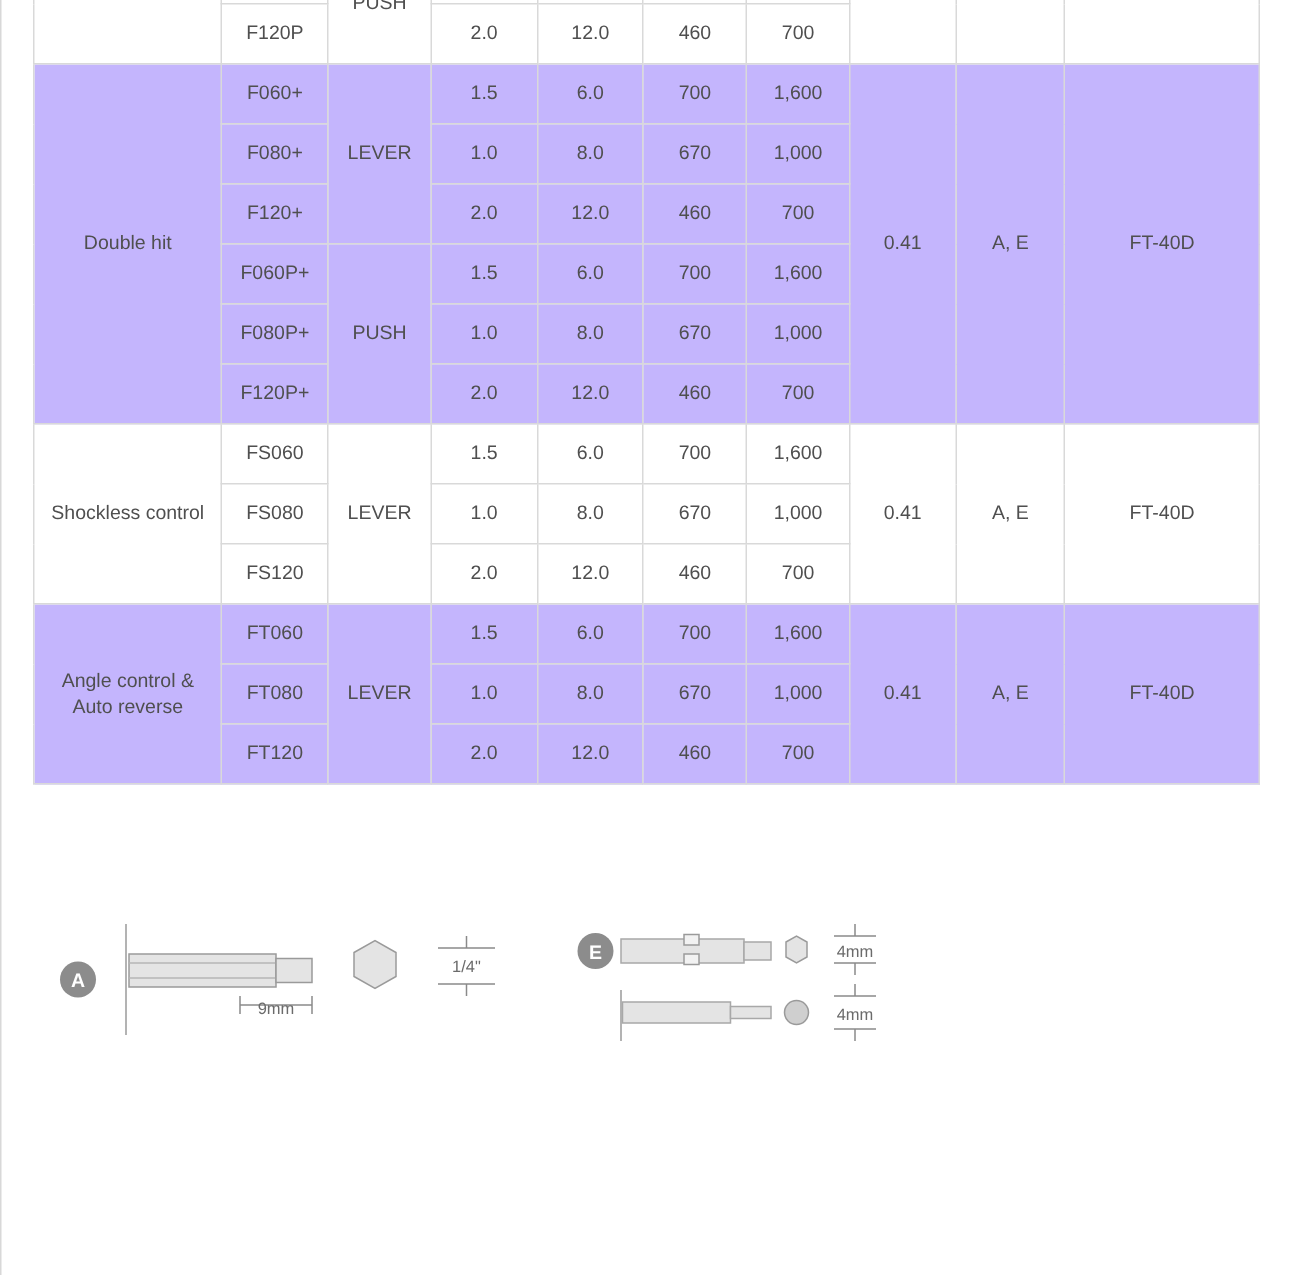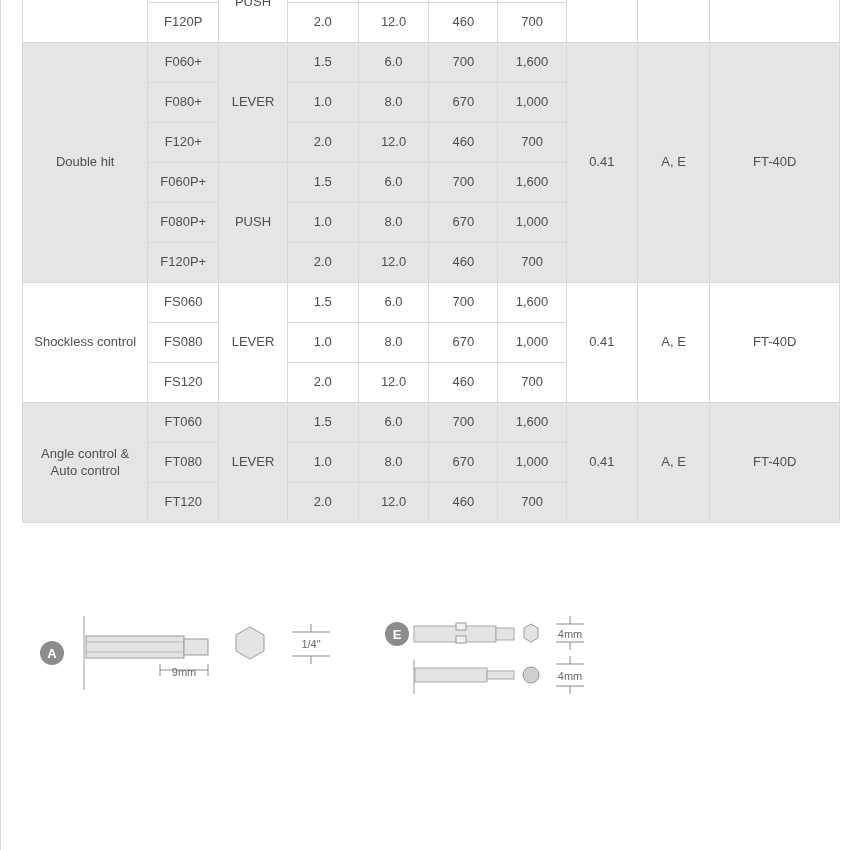--- a/index.html
+++ b/index.html
@@ -44,21 +44,21 @@
     border: 1px solid #d9d9d9;
     text-align: center;
     vertical-align: middle;
     height: 39px;
     padding: 0 2px;
     color: #4f4f4f;
     font-size: 13px;
     line-height: 1.25;
   }
   .band-grey td {
-    background: #e5e5e5;
+    background: #c4b5fd;
   }
   .band-white td {
     background: #ffffff;
   }
   .cell-left-head {
     width: 124px;
   }
   .c-model { width: 70px; }
   .c-start { width: 68px; }
   .c-torque-lo { width: 70px; }
@@ -220,21 +220,21 @@
         <td>FS120</td>
         <td>2.0</td>
         <td>12.0</td>
         <td>460</td>
         <td>700</td>
       </tr>
 
       <tr class="band-grey">
         <td rowspan="3" class="two-line">
           <span>Angle control &amp;</span><br>
-          <span>Auto control</span>
+          <span>Auto reverse</span>
         </td>
         <td>FT060</td>
         <td rowspan="3">LEVER</td>
         <td>1.5</td>
         <td>6.0</td>
         <td>700</td>
         <td>1,600</td>
         <td rowspan="3">0.41</td>
         <td rowspan="3">A, E</td>
         <td rowspan="3">FT-40D</td>

